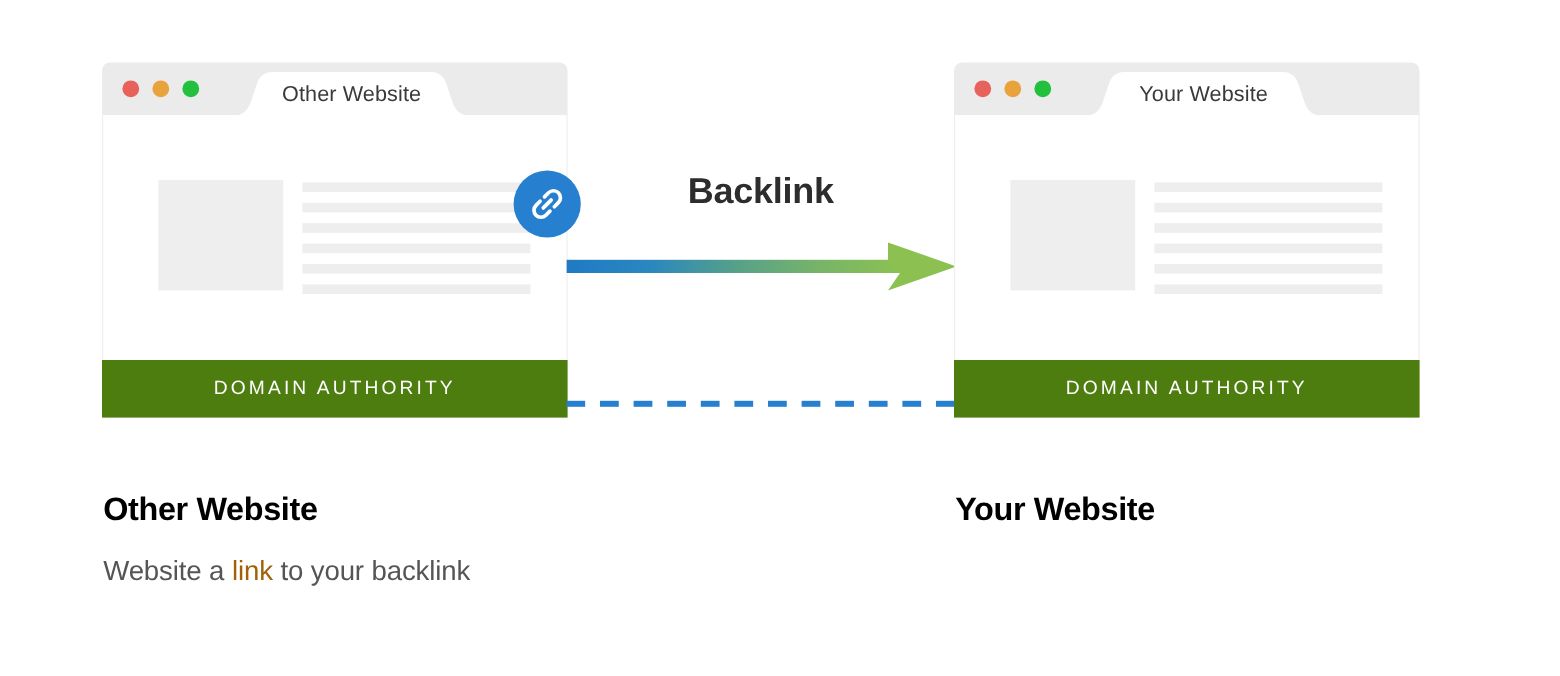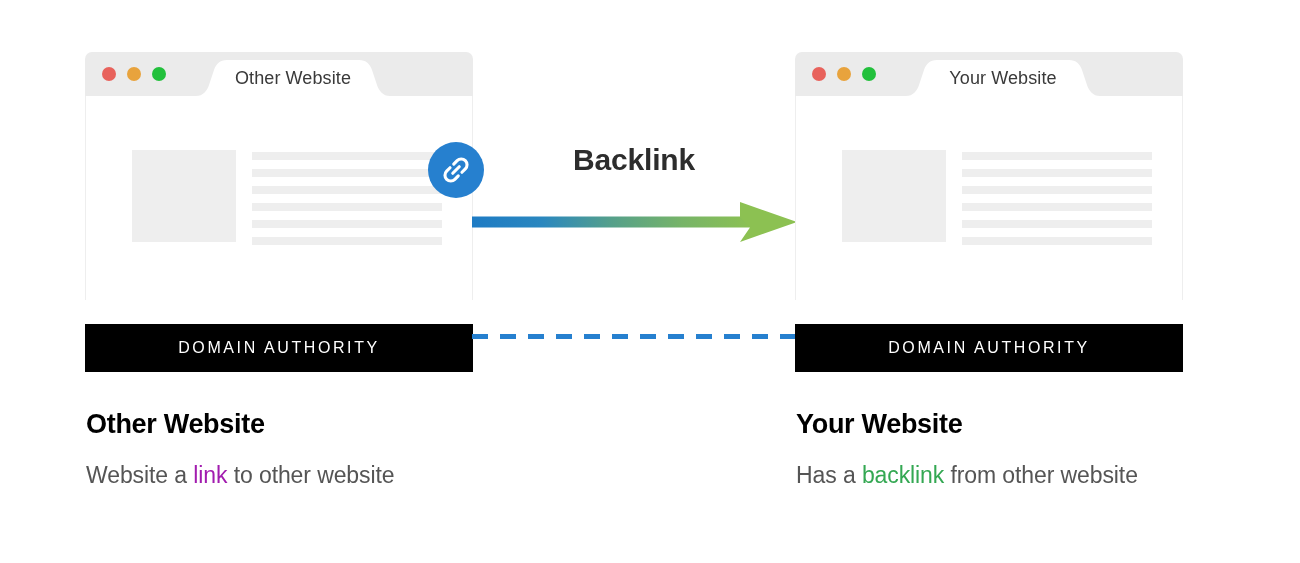--- a/index.html
+++ b/index.html
@@ -119,29 +119,28 @@
     right: -12px;
     top: 46px;
     display: flex;
     align-items: center;
     justify-content: center;
   }
   .link-badge svg { display: block; }
 
   .authority {
     height: 48px;
-    background: #000000;
+    background: #4d7c0f;
     color: #ffffff;
     display: flex;
     align-items: center;
     justify-content: center;
     font-size: 16px;
     letter-spacing: 2.6px;
     font-family: "Liberation Sans", sans-serif;
-    margin-top: 24px;
   }
 
   
   .backlink-label {
     position: absolute;
     left: 473px;
     width: 322px;
     top: 143px;
     text-align: center;
     font-size: 30px;
@@ -184,21 +183,21 @@
     margin: 0 0 22px 0;
     line-height: 1.1;
   }
   .cap-sub {
     font-size: 23px;
     color: #555555;
     margin: 0;
     line-height: 1.2;
     letter-spacing: -0.1px;
   }
-  .hl-link { color: #a21caf; }
+  .hl-link { color: #a16207; }
   .hl-backlink { color: #34a853; }
 </style>
 </head>
 <body>
 
 <div class="stage">
 
   <div class="browser left">
     <div class="chrome-bar">
       <div class="dots">
@@ -289,21 +288,20 @@
           <div class="line"></div>
         </div>
       </div>
     </div>
 
     <div class="authority">DOMAIN AUTHORITY</div>
   </div>
 
   <div class="caption left">
     <div class="cap-title">Other Website</div>
-    <div class="cap-sub"><span>Website a </span><span class="hl-link">link</span><span> to other website</span></div>
+    <div class="cap-sub"><span>Website a </span><span class="hl-link">link</span><span> to your backlink</span></div>
   </div>
 
   <div class="caption right">
     <div class="cap-title">Your Website</div>
-    <div class="cap-sub"><span>Has a </span><span class="hl-backlink">backlink</span><span> from other website</span></div>
   </div>
 
 </div>
 
 </body></html>

